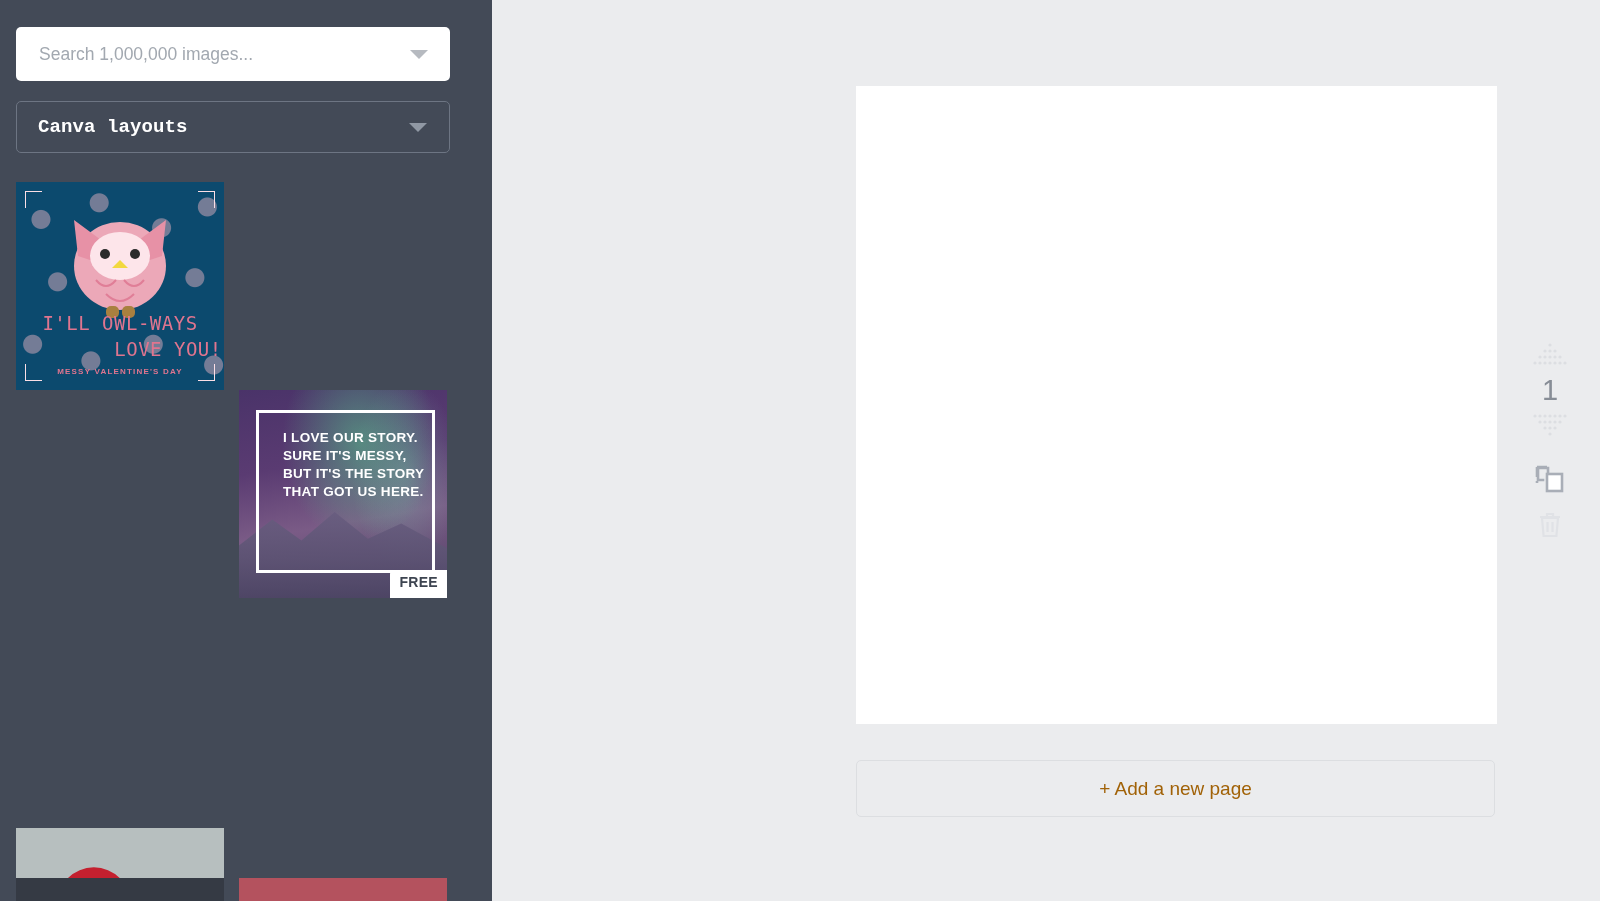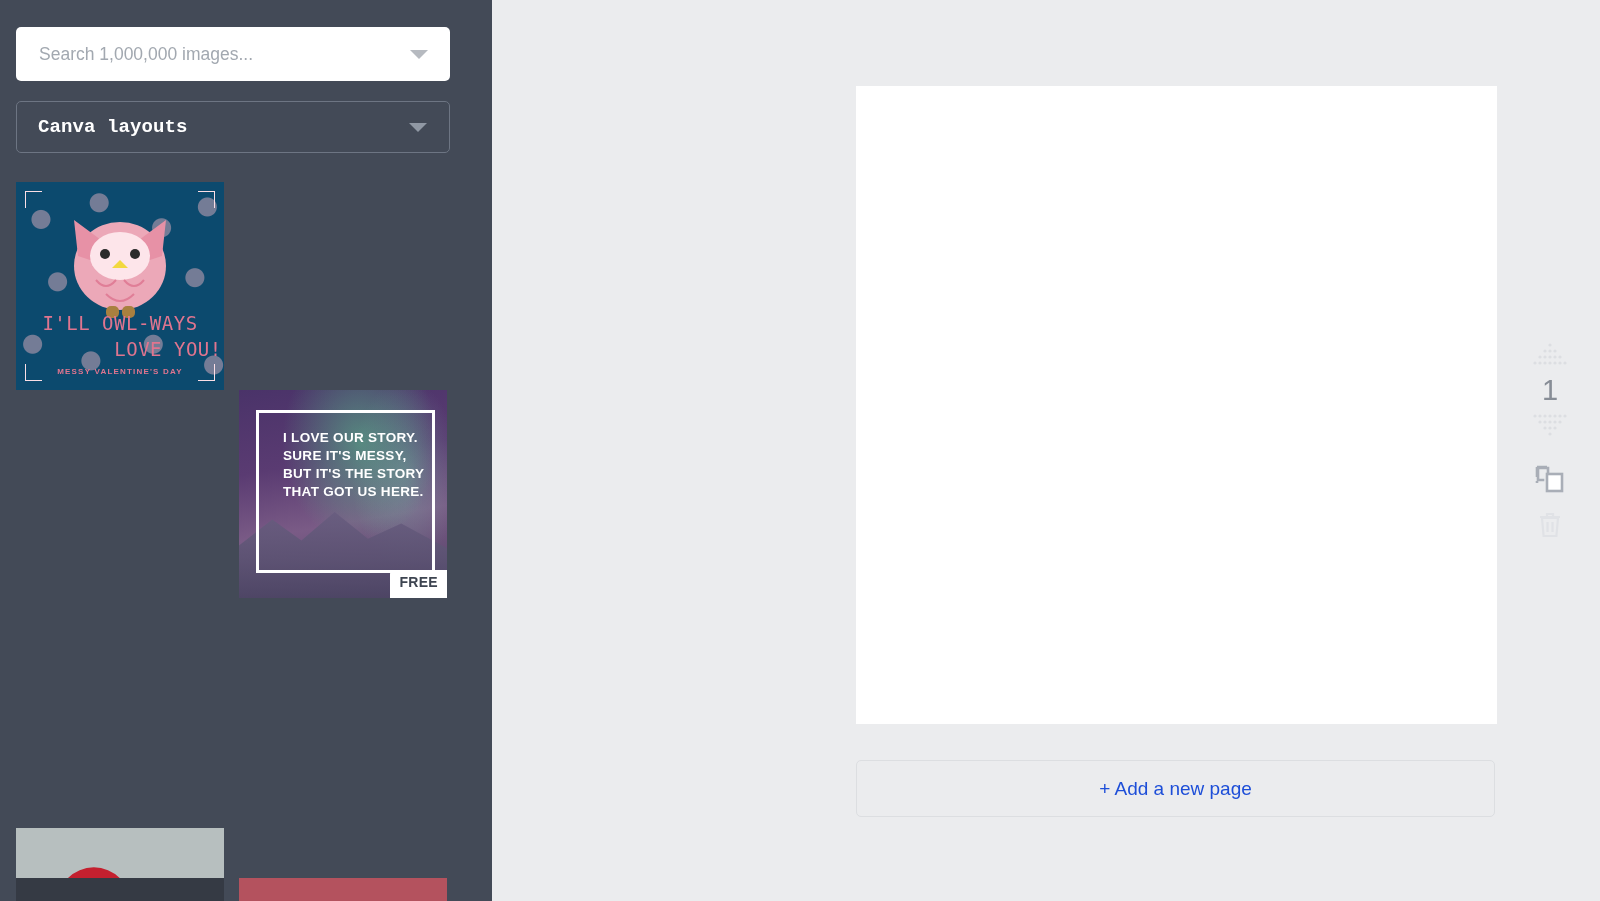--- a/index.html
+++ b/index.html
@@ -136,21 +136,21 @@
   .canvas-area{position:absolute;left:492px;top:0;right:0;bottom:0;background:#ebecee;}
   .page{
     position:absolute;left:364px;top:86px;width:641px;height:638px;background:#fff;
   }
   .addpage{
     position:absolute;left:364px;top:760px;width:639px;height:57px;
     border:1px solid #dcdee1;border-radius:5px;background:#ebecee;
     display:flex;align-items:center;justify-content:center;cursor:pointer;
     box-sizing:border-box;
   }
-  .addpage span{color:#1d4ed8;font-size:19px;}
+  .addpage span{color:#a16207;font-size:19px;}
 
   
   .pagetools{position:absolute;left:1028px;top:340px;width:60px;text-align:center;}
   .pt-item{display:block;margin:0 auto;cursor:pointer;}
   .tri-dots{width:42px;height:30px;margin:0 auto;}
   .pagenum{font-size:29px;color:#878d96;line-height:1;margin:6px 0 4px;
     font-family:"Liberation Sans", sans-serif;}
   .dupe{margin-top:26px;}
   .trash{margin-top:18px;}
 </style>

